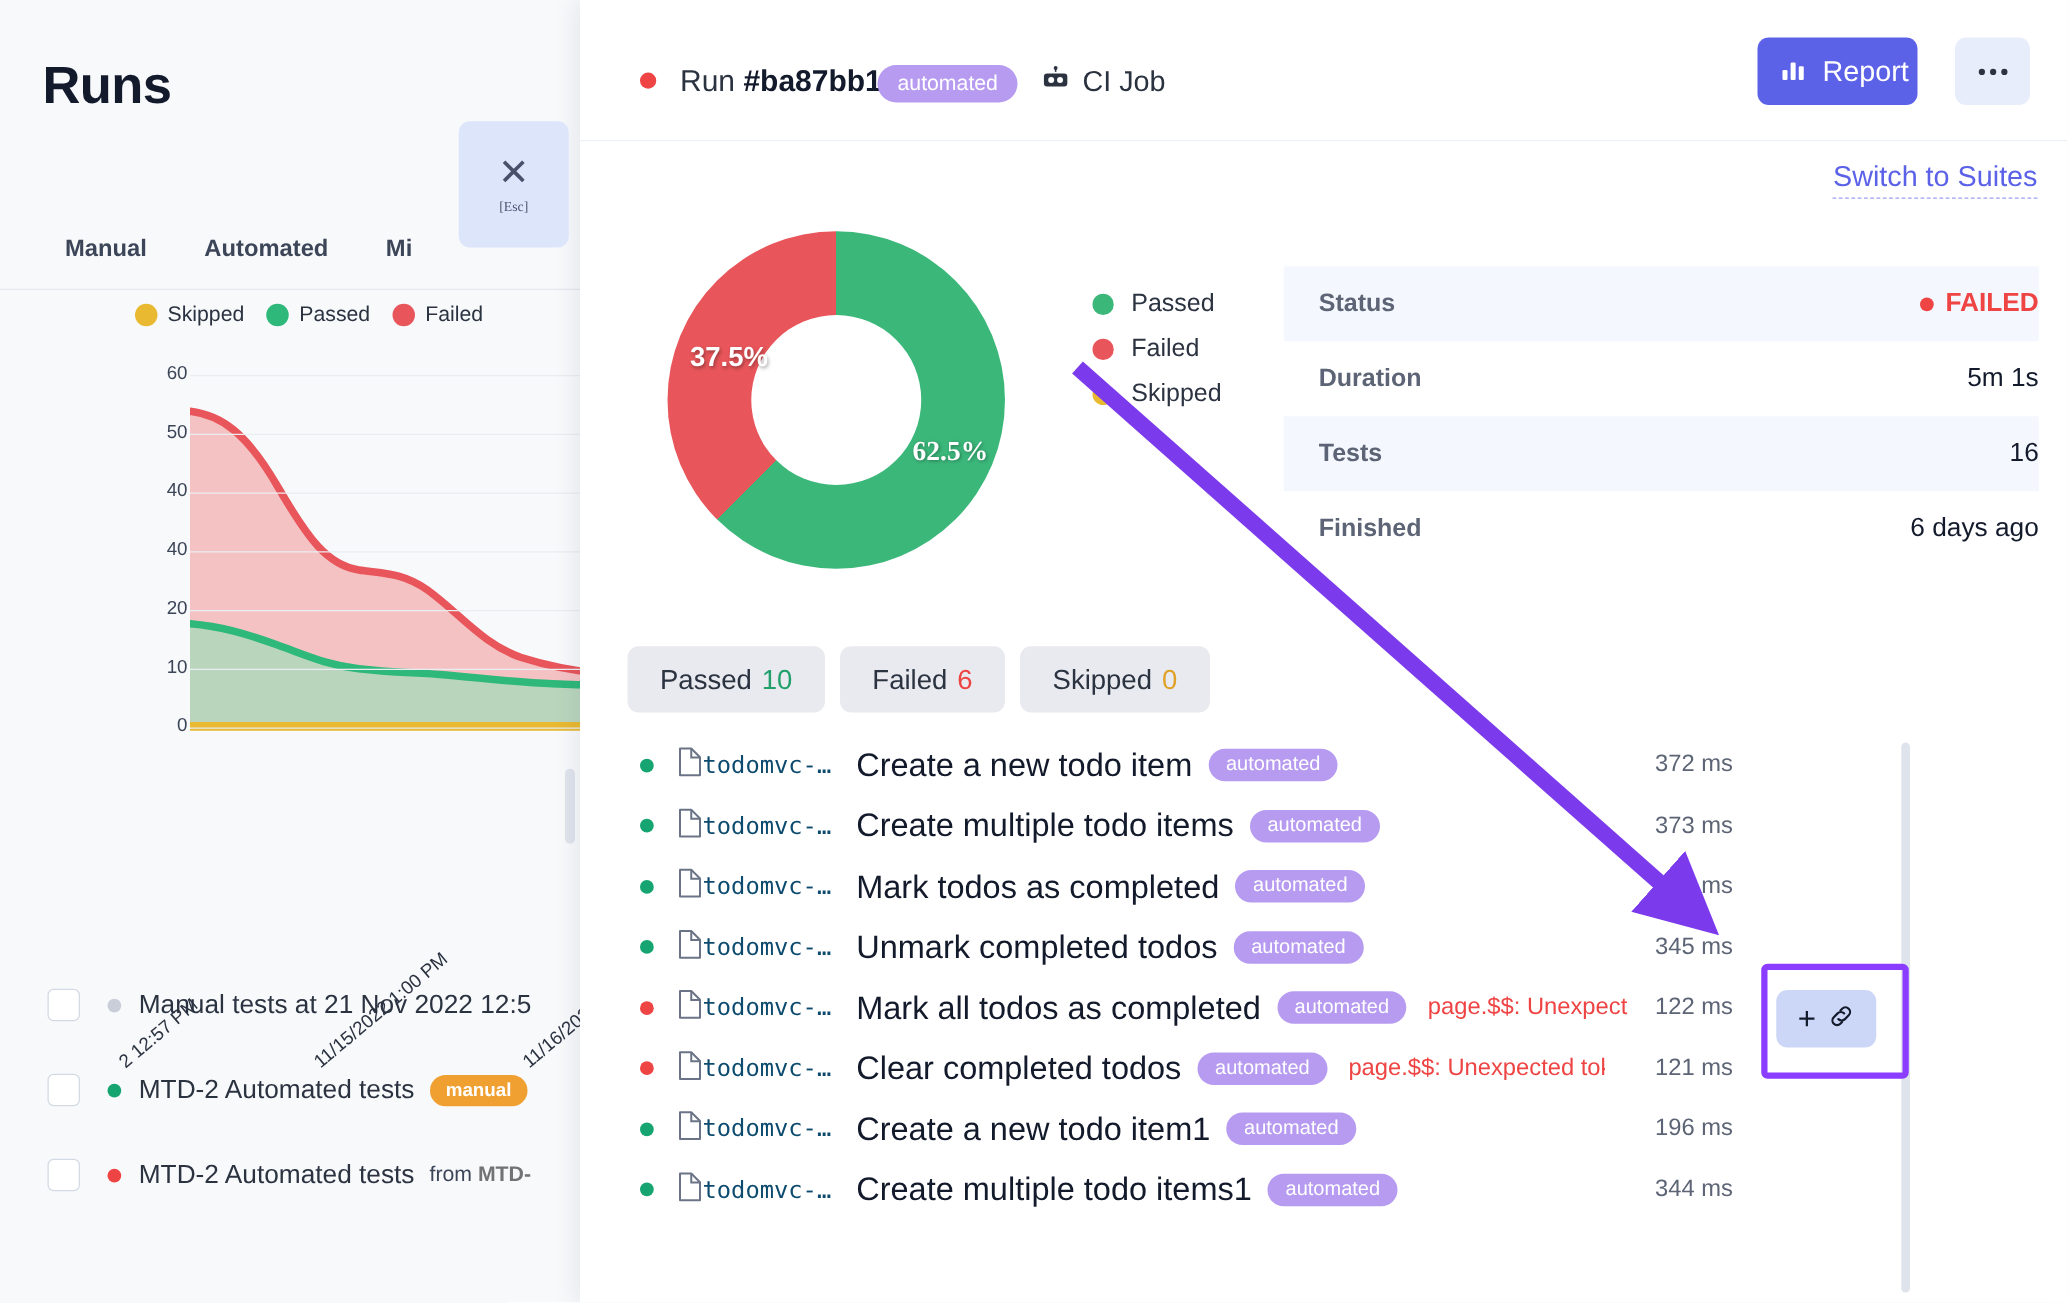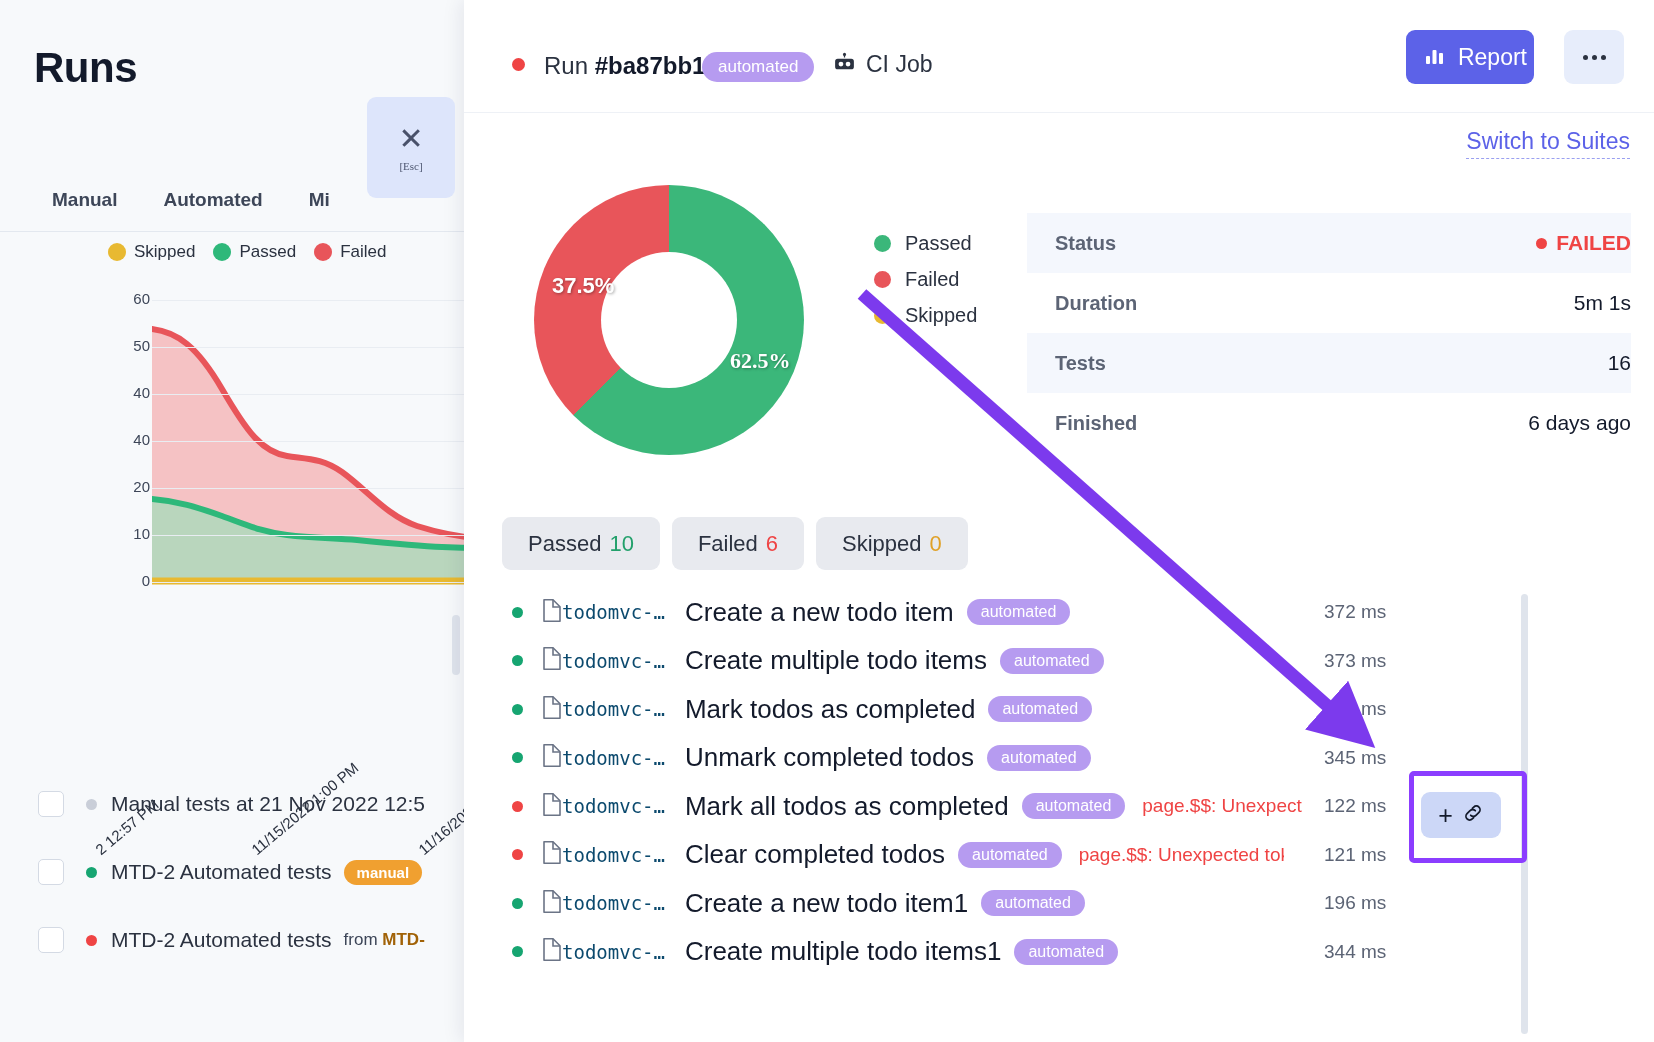--- a/index.html
+++ b/index.html
@@ -85,21 +85,21 @@
     width: 26px; height: 26px; border: 1px solid #d4dae4; border-radius: 5px;
     background: #fff; margin-left: 38px; flex: 0 0 auto;
   }
   .run-dot { width: 11px; height: 11px; border-radius: 50%; margin-left: 22px; flex: 0 0 auto; }
   .run-name { font-size: 21px; color: #2b3240; margin-left: 14px; white-space: nowrap; }
   .run-badge {
     margin-left: 12px; background: #f0a030; color: #fff;
     font-size: 15px; font-weight: bold; padding: 4px 13px; border-radius: 20px; white-space: nowrap;
   }
   .run-from { margin-left: 12px; font-size: 17px; color: #3d4658; white-space: nowrap; }
-  .run-from b { color: #a16207; }
+  .run-from b { color: #737373; }
 
   
   .drawer {
     position: absolute; left: 464px; top: 0;
     width: 1190px; height: 1042px;
     background: #ffffff;
     box-shadow: -4px 0 18px rgba(20,30,60,.08);
     overflow: hidden;
   }
   .drawer-head {

